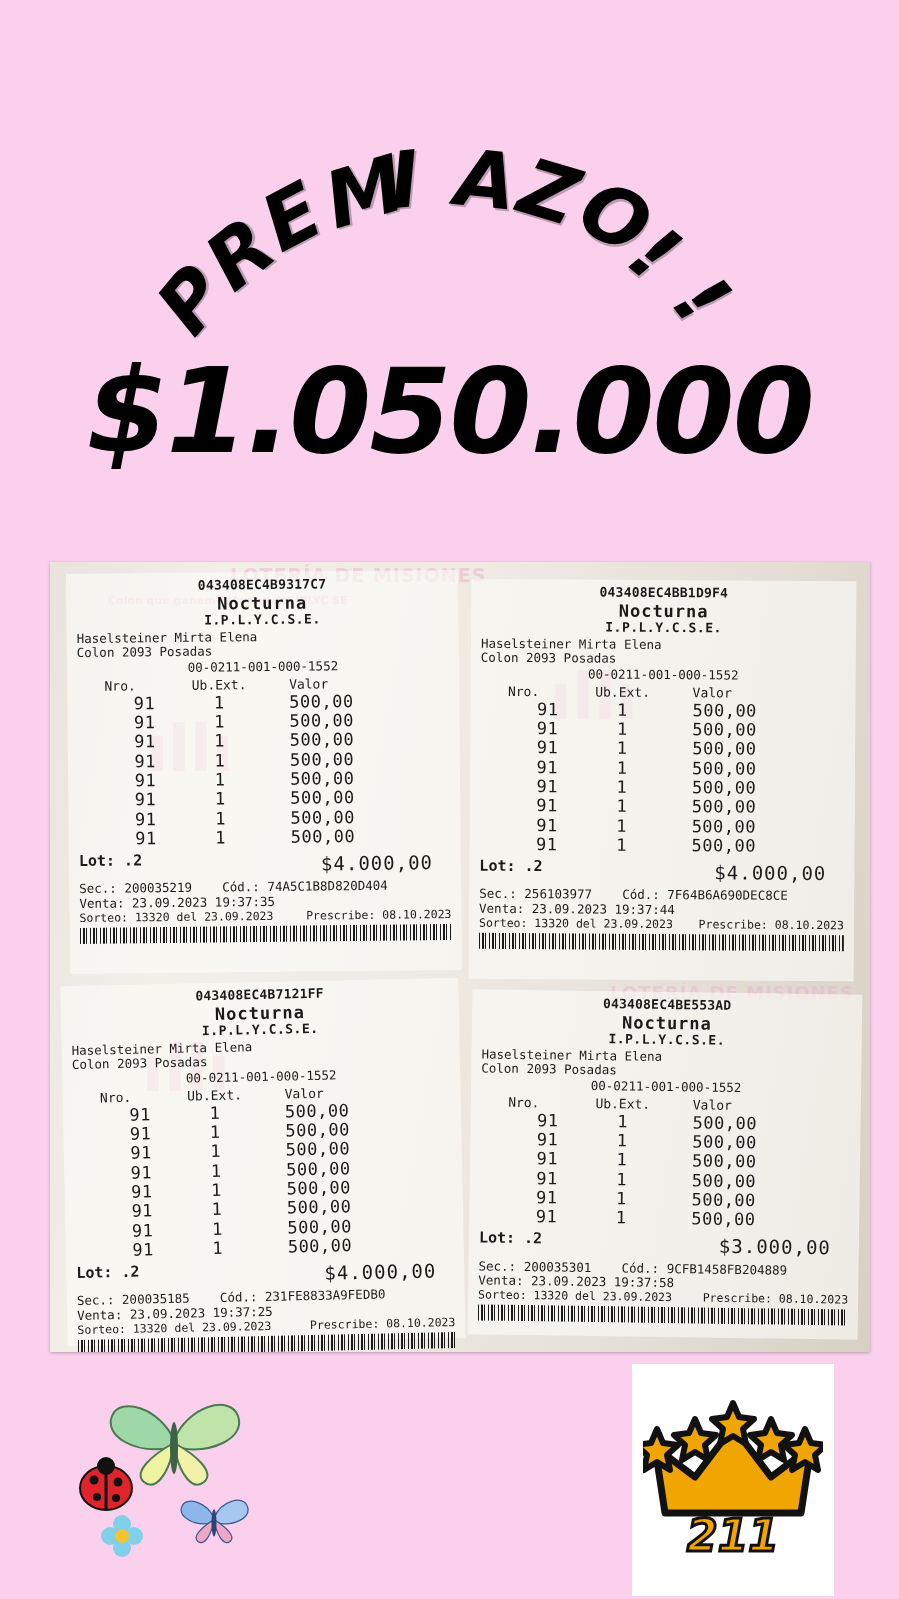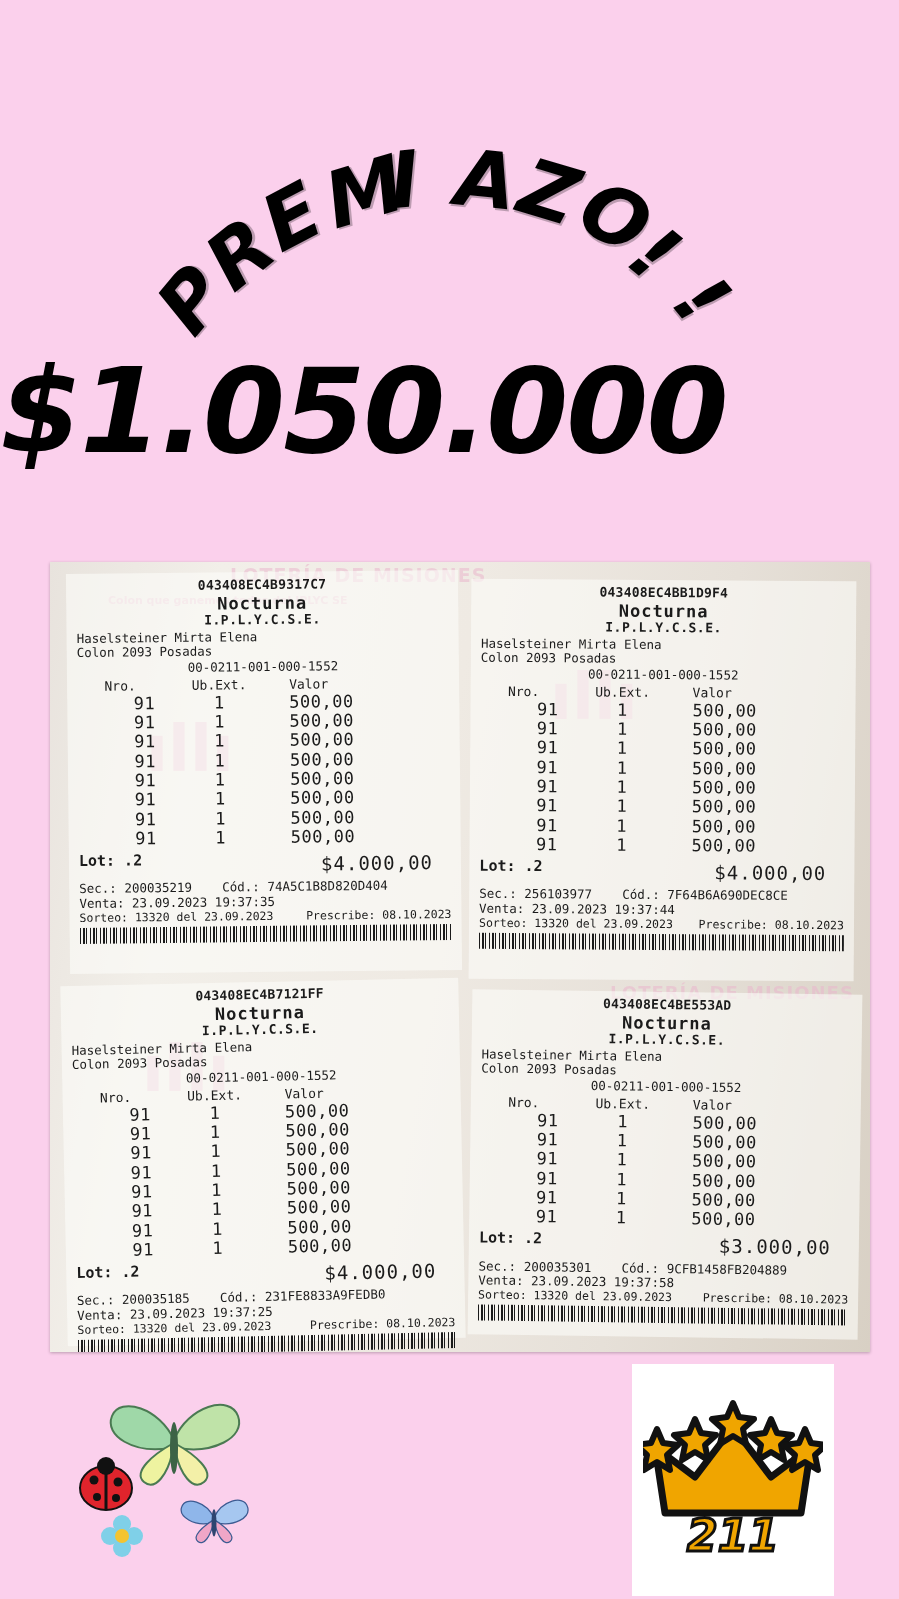--- a/index.html
+++ b/index.html
@@ -32,21 +32,21 @@
     font-style: italic;
     color: #000;
     line-height: 1;
     transform-origin: 50% 50%;
     text-shadow: 2px 2px 0 rgba(0,0,0,0.25);
   }
 
   .prize {
     position: absolute;
     top: 352px; left: 0; width: 899px;
-    text-align: left;
+    text-align: center;
     font-family: "DejaVu Sans", sans-serif;
     font-weight: bold;
     font-style: italic;
     font-size: 118px;
     letter-spacing: -2px;
     color: #000;
     line-height: 1;
   }
 
   

